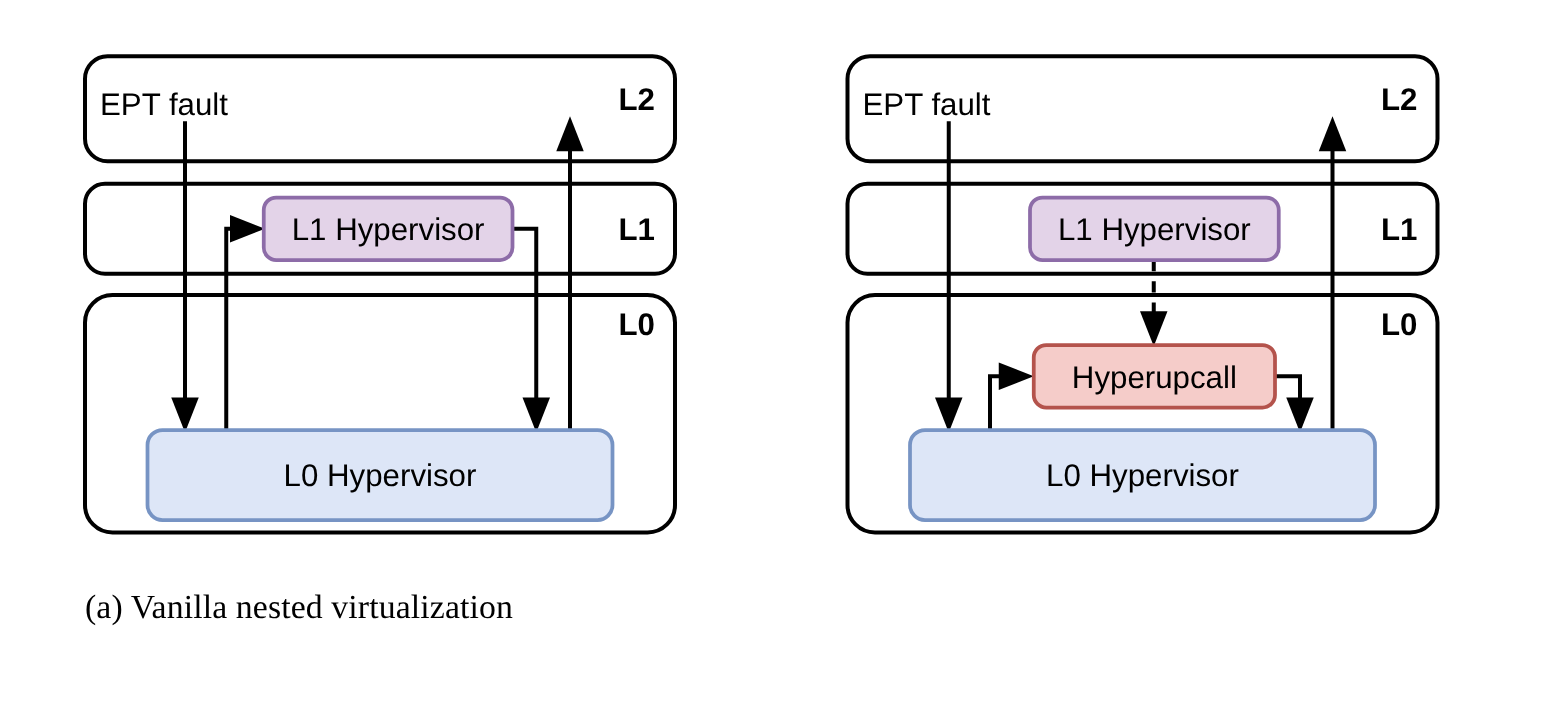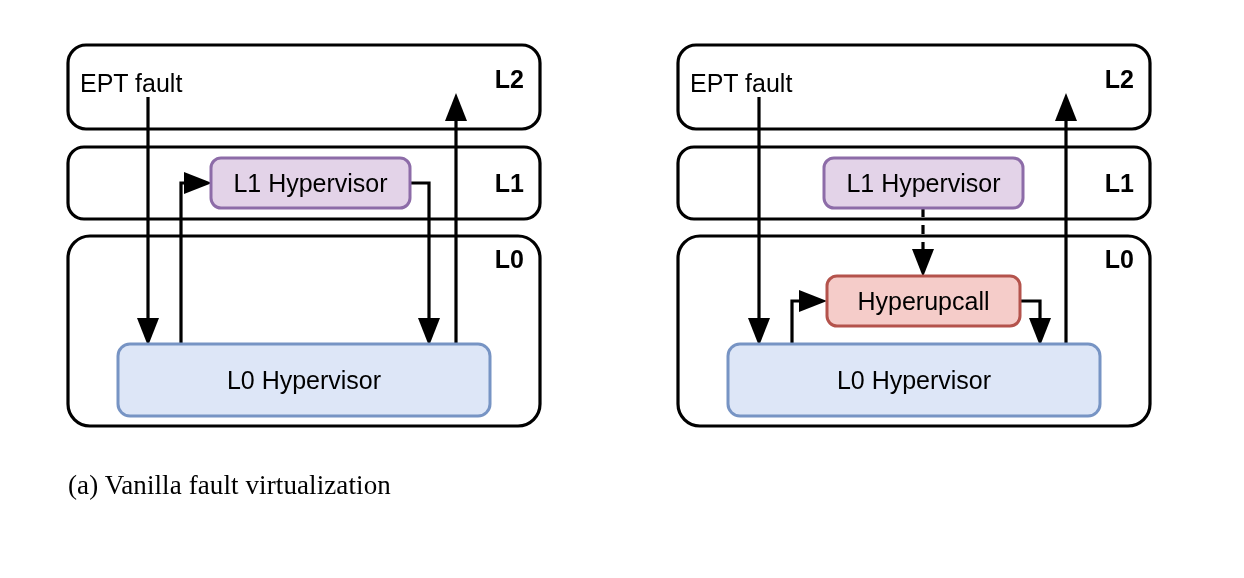--- a/index.html
+++ b/index.html
@@ -106,21 +106,21 @@
       <polygon points="456,93 445,121 467,121" fill="#000000"></polygon>
 
       <rect x="211" y="158" width="199" height="50" rx="10" ry="10" fill="#e3d3e8" stroke="#8d6ca8" stroke-width="3"></rect>
       <text class="node-label" x="310.5" y="192" text-anchor="middle">L1 Hypervisor</text>
 
       <rect x="118" y="344" width="372" height="72" rx="12" ry="12" fill="#dde6f7" stroke="#7794c4" stroke-width="3"></rect>
       <text class="node-label" x="304" y="389" text-anchor="middle">L0 Hypervisor</text>
 
     </svg>
 
-    <div class="caption" id="caption-a">(a) Vanilla fault virtualization</div>
+    <div class="caption" id="caption-a">(a) Vanilla nested virtualization</div>
   </div>
 
   <div class="panel" id="panel-b">
     <svg class="diagram-svg" width="622" height="460" viewBox="0 0 622 460">
 
       <rect class="layer-rect" x="56" y="45" width="472" height="84" rx="18" ry="18"></rect>
       <rect class="layer-rect" x="56" y="147" width="472" height="72" rx="16" ry="16"></rect>
       <rect class="layer-rect" x="56" y="236" width="472" height="190" rx="22" ry="22"></rect>
 
       <text class="box-label" x="512" y="88" text-anchor="end">L2</text>

